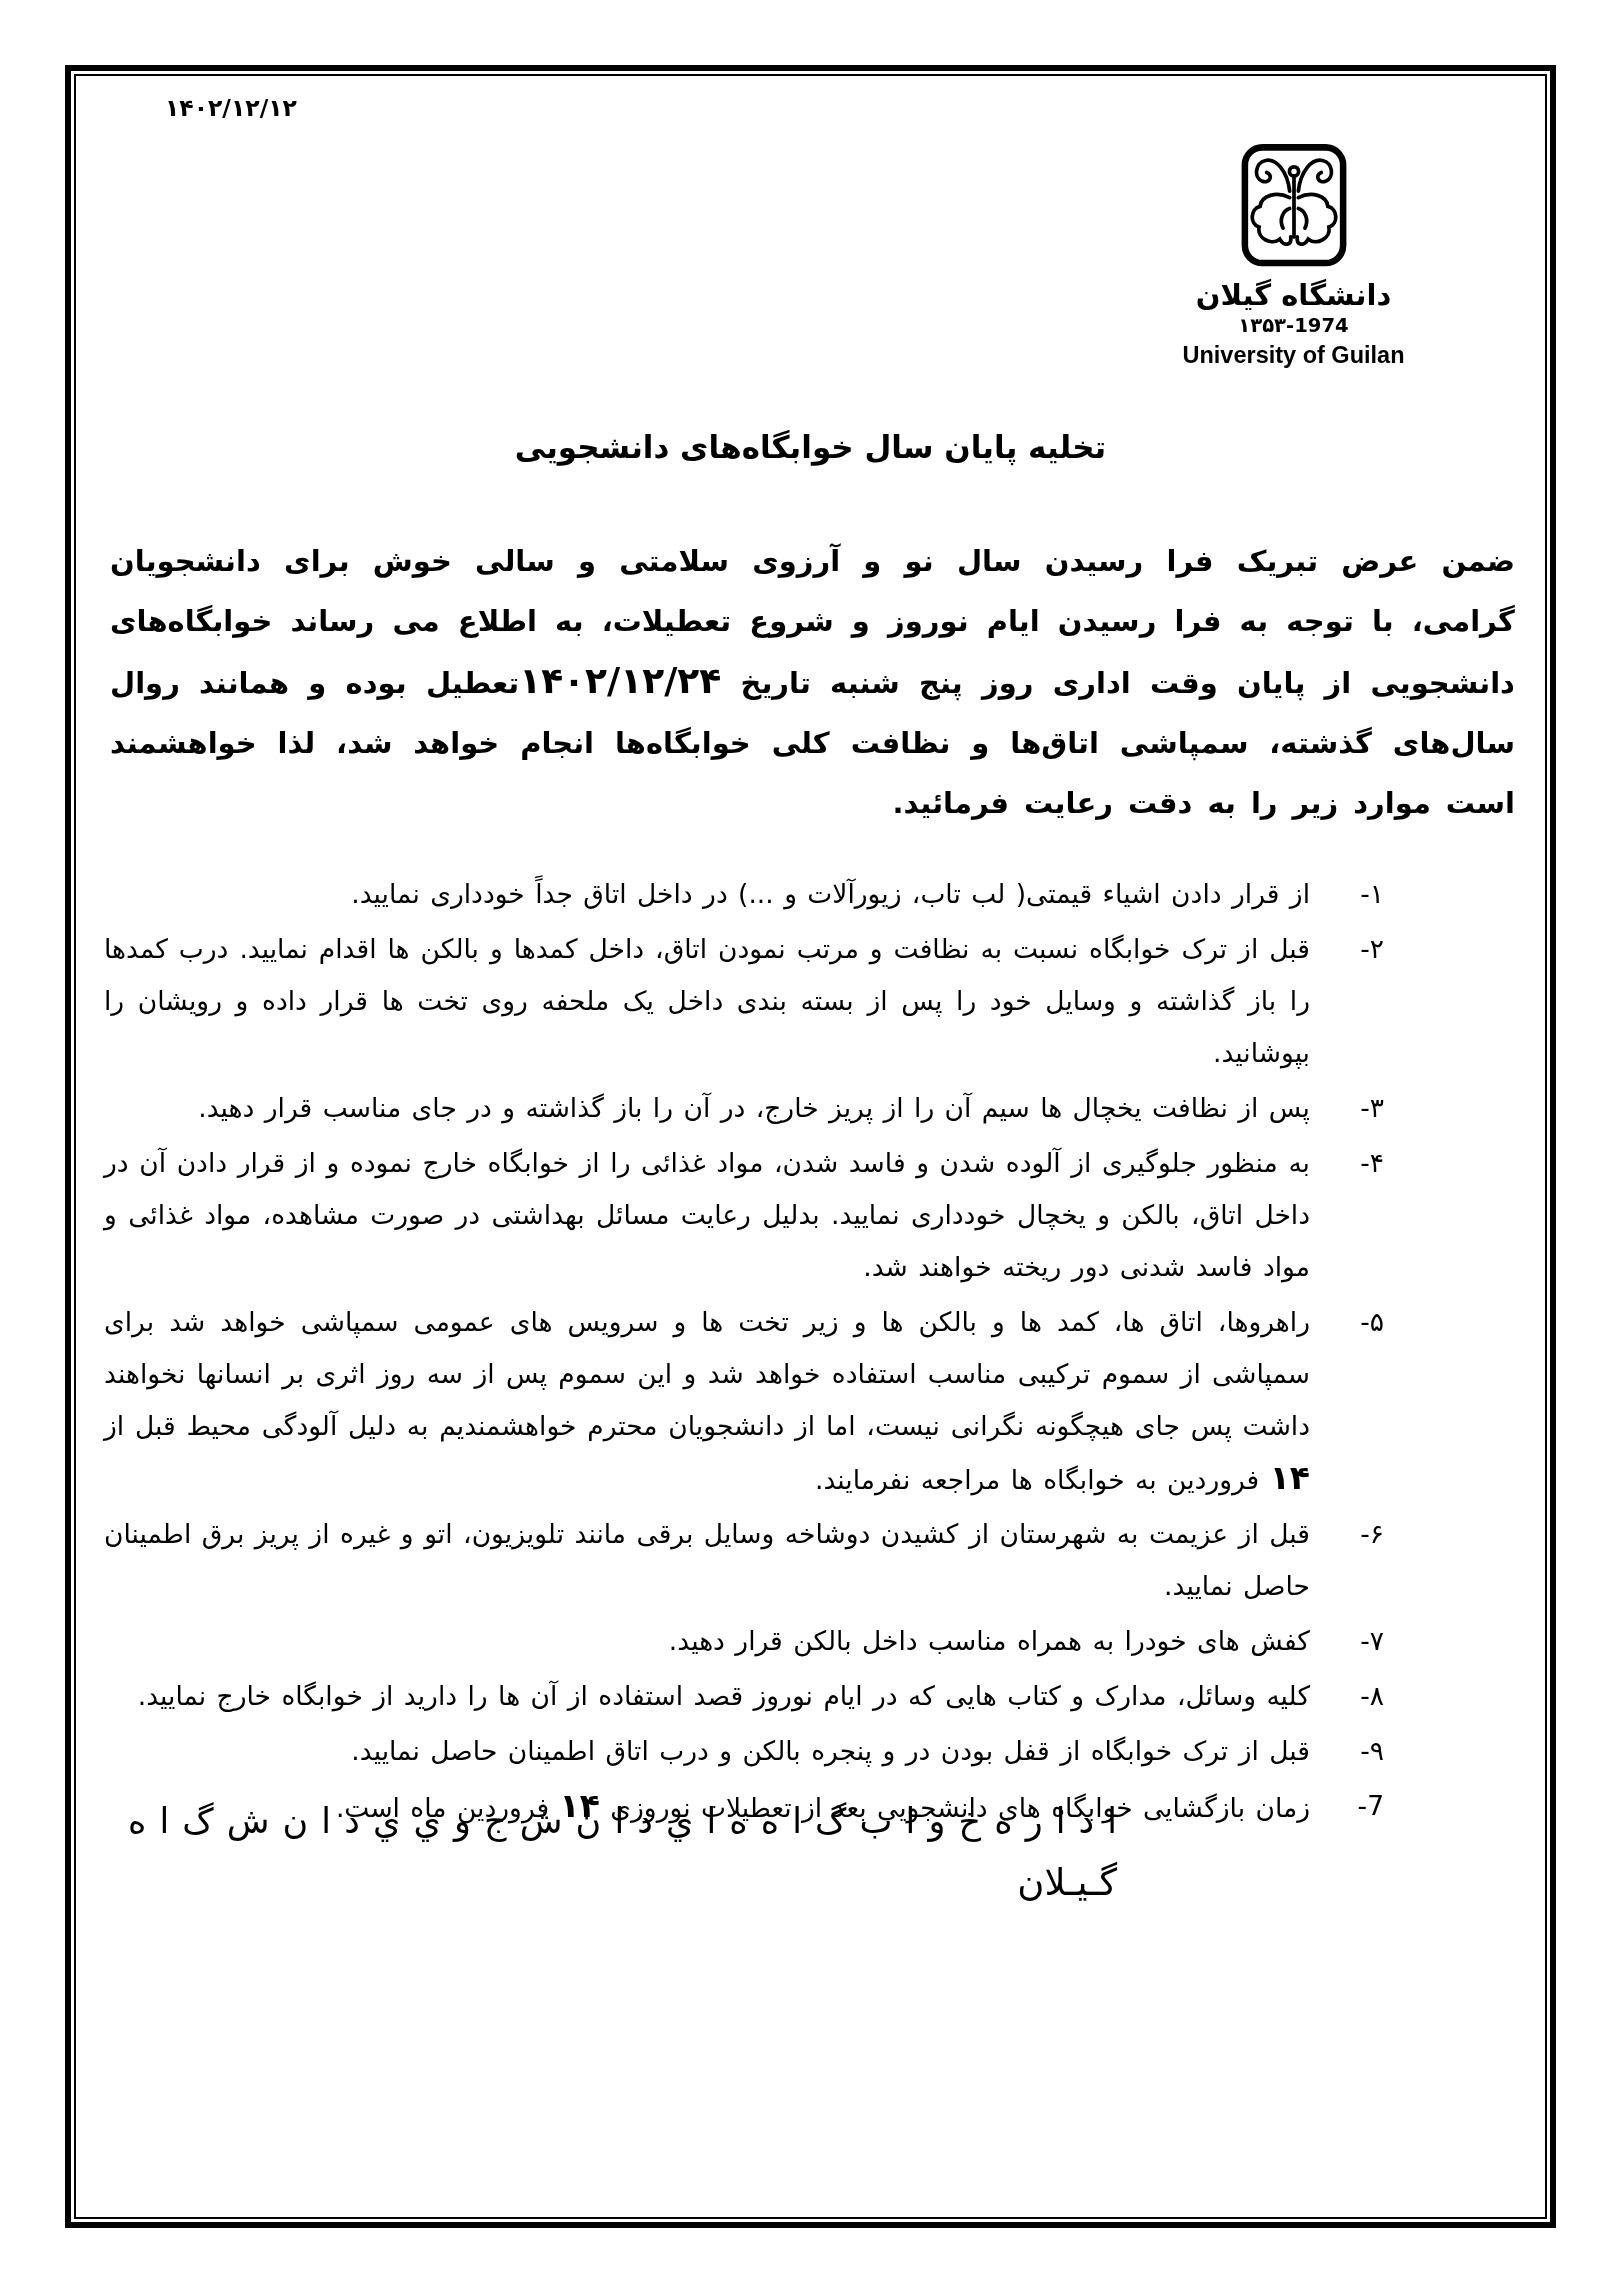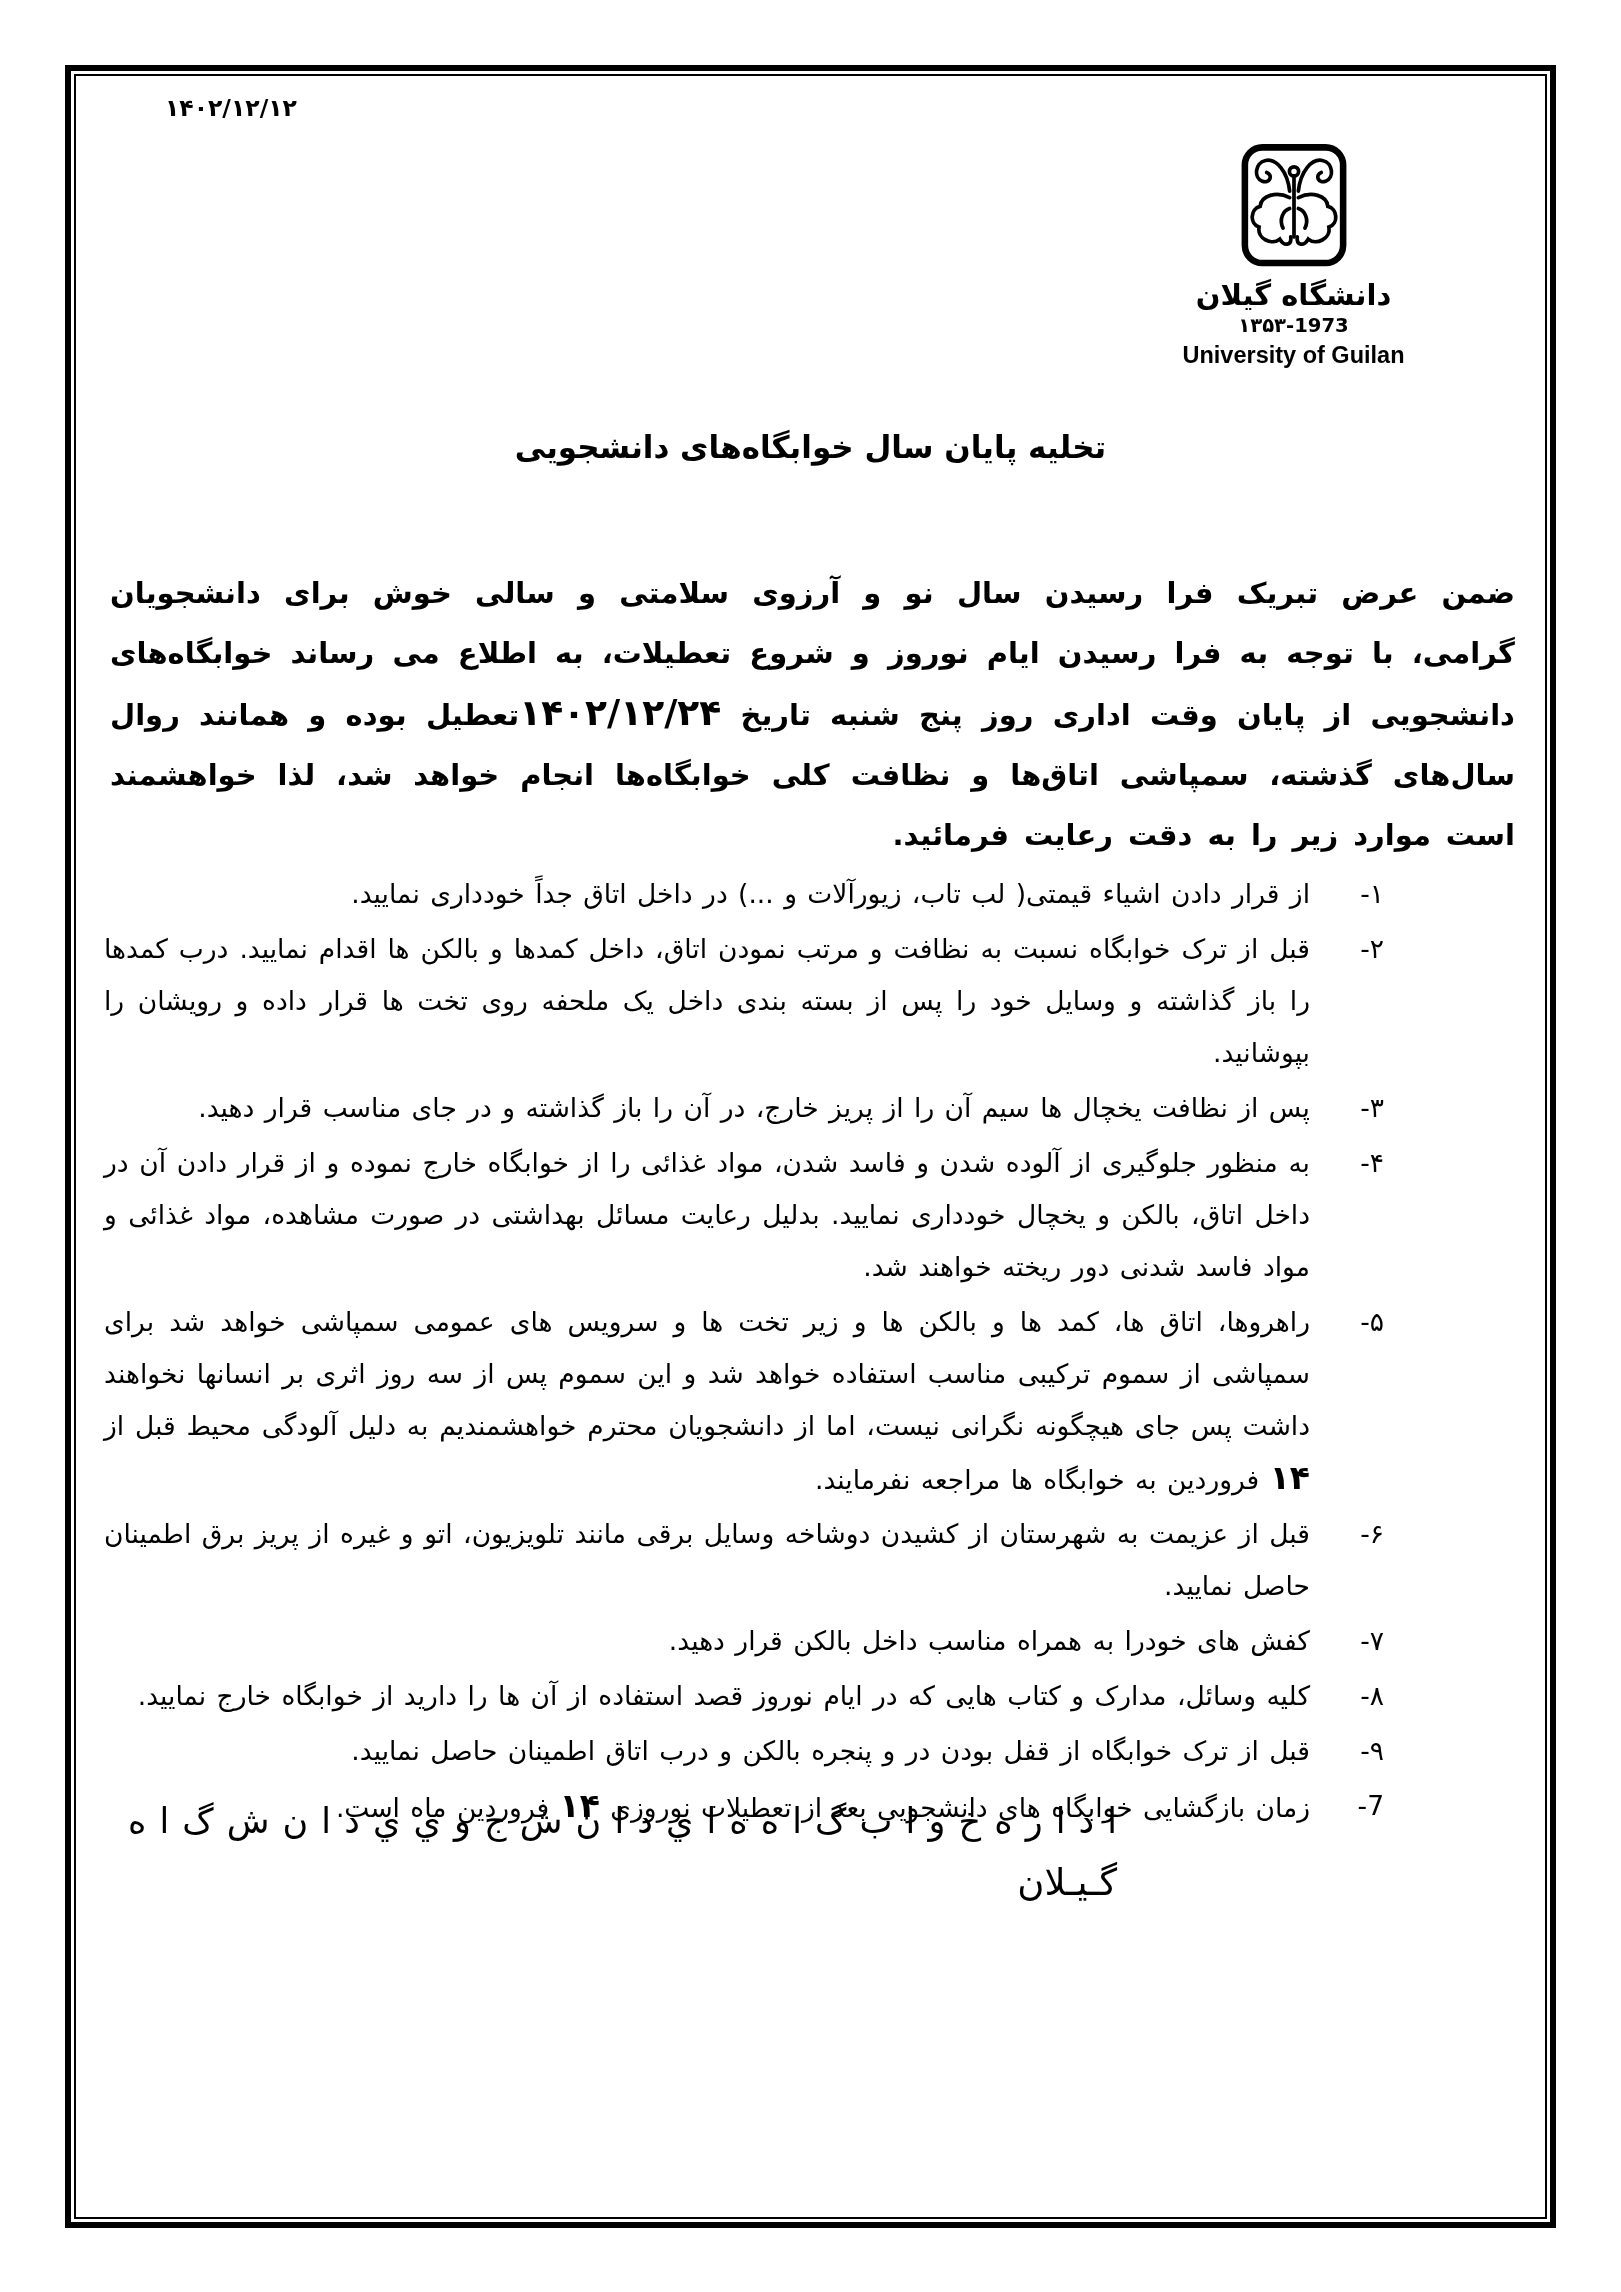--- a/index.html
+++ b/index.html
@@ -36,21 +36,21 @@
   .logo-name-en {
     font-family:"Liberation Sans", sans-serif;
     font-size:23.5px; font-weight:bold; direction:ltr; margin-top:5px;
     white-space:nowrap;
   }
   .doc-title {
     position:absolute; top:429px; left:0; right:0;
     text-align:center; font-size:31px; font-weight:bold;
   }
   .intro {
-    position:absolute; top:563px; right:106px; left:110px;
+    position:absolute; top:531px; right:106px; left:110px;
     font-size:29px; font-weight:bold; line-height:60px;
     text-align:justify; word-spacing:4.9px;
   }
   .intro .intro-date {
     font-size:36px; font-weight:bold; white-space:nowrap;
   }
   .items {
     position:absolute; top:868px; right:237px; left:104px;
     list-style:none; font-size:26.5px; line-height:52px;
     text-align:justify; word-spacing:2px;
@@ -89,21 +89,21 @@
       <line x1="50" y1="30.5" x2="50" y2="86"></line>
       <path d="M46,44 C44,26 34,14 24,16 C14,18 13,32 21,35 C28,37.5 31,29 25,27"></path>
       <path d="M54,44 C56,26 66,14 76,16 C86,18 87,32 79,35 C72,37.5 69,29 75,27"></path>
       <path d="M46,50 C34,44 20,48 19,58 C10,60 9,74 18,77 C16,88 30,94 37,88 C41,95 48,94 47,86"></path>
       <path d="M54,50 C66,44 80,48 81,58 C90,60 91,74 82,77 C84,88 70,94 63,88 C59,95 52,94 53,86"></path>
       <path d="M40,78 C36,70 40,62 46,60"></path>
       <path d="M60,78 C64,70 60,62 54,60"></path>
     </g>
   </svg>
   <div class="logo-calligraphy">دانشگاه گیلان</div>
-  <div class="logo-years">۱۳۵۳-1973</div>
+  <div class="logo-years">۱۳۵۳-1974</div>
   <div class="logo-name-en">University of Guilan</div>
 </div>
 
 <h1 class="doc-title">تخلیه پایان سال خوابگاه‌های دانشجویی</h1>
 
 <p class="intro"><span>ضمن عرض تبریک فرا رسیدن سال نو و آرزوی سلامتی و سالی خوش برای دانشجویان گرامی، با توجه به فرا رسیدن ایام نوروز و شروع تعطیلات، به اطلاع می رساند خوابگاه‌های دانشجویی از پایان وقت اداری روز پنج شنبه تاریخ </span><span class="intro-date">۱۴۰۲/۱۲/۲۴</span><span>تعطیل بوده و همانند روال سال‌های گذشته، سمپاشی اتاق‌ها و نظافت کلی خوابگاه‌ها انجام خواهد شد، لذا خواهشمند است موارد زیر را به دقت رعایت فرمائید.</span></p>
 
 <ol class="items" id="items-list">
     <li><span class="num">۱-</span><span class="pre">از قرار دادن اشیاء قیمتی( لب تاب، زیورآلات و ...) در داخل اتاق جداً خودداری نمایید.</span><span class="post"></span></li>
     <li><span class="num">۲-</span><span class="pre">قبل از ترک خوابگاه نسبت به نظافت و مرتب نمودن اتاق، داخل کمدها و بالکن ها اقدام نمایید. درب کمدها را باز گذاشته و وسایل خود را پس از بسته بندی داخل یک ملحفه روی تخت ها قرار داده و رویشان را بپوشانید.</span><span class="post"></span></li>

